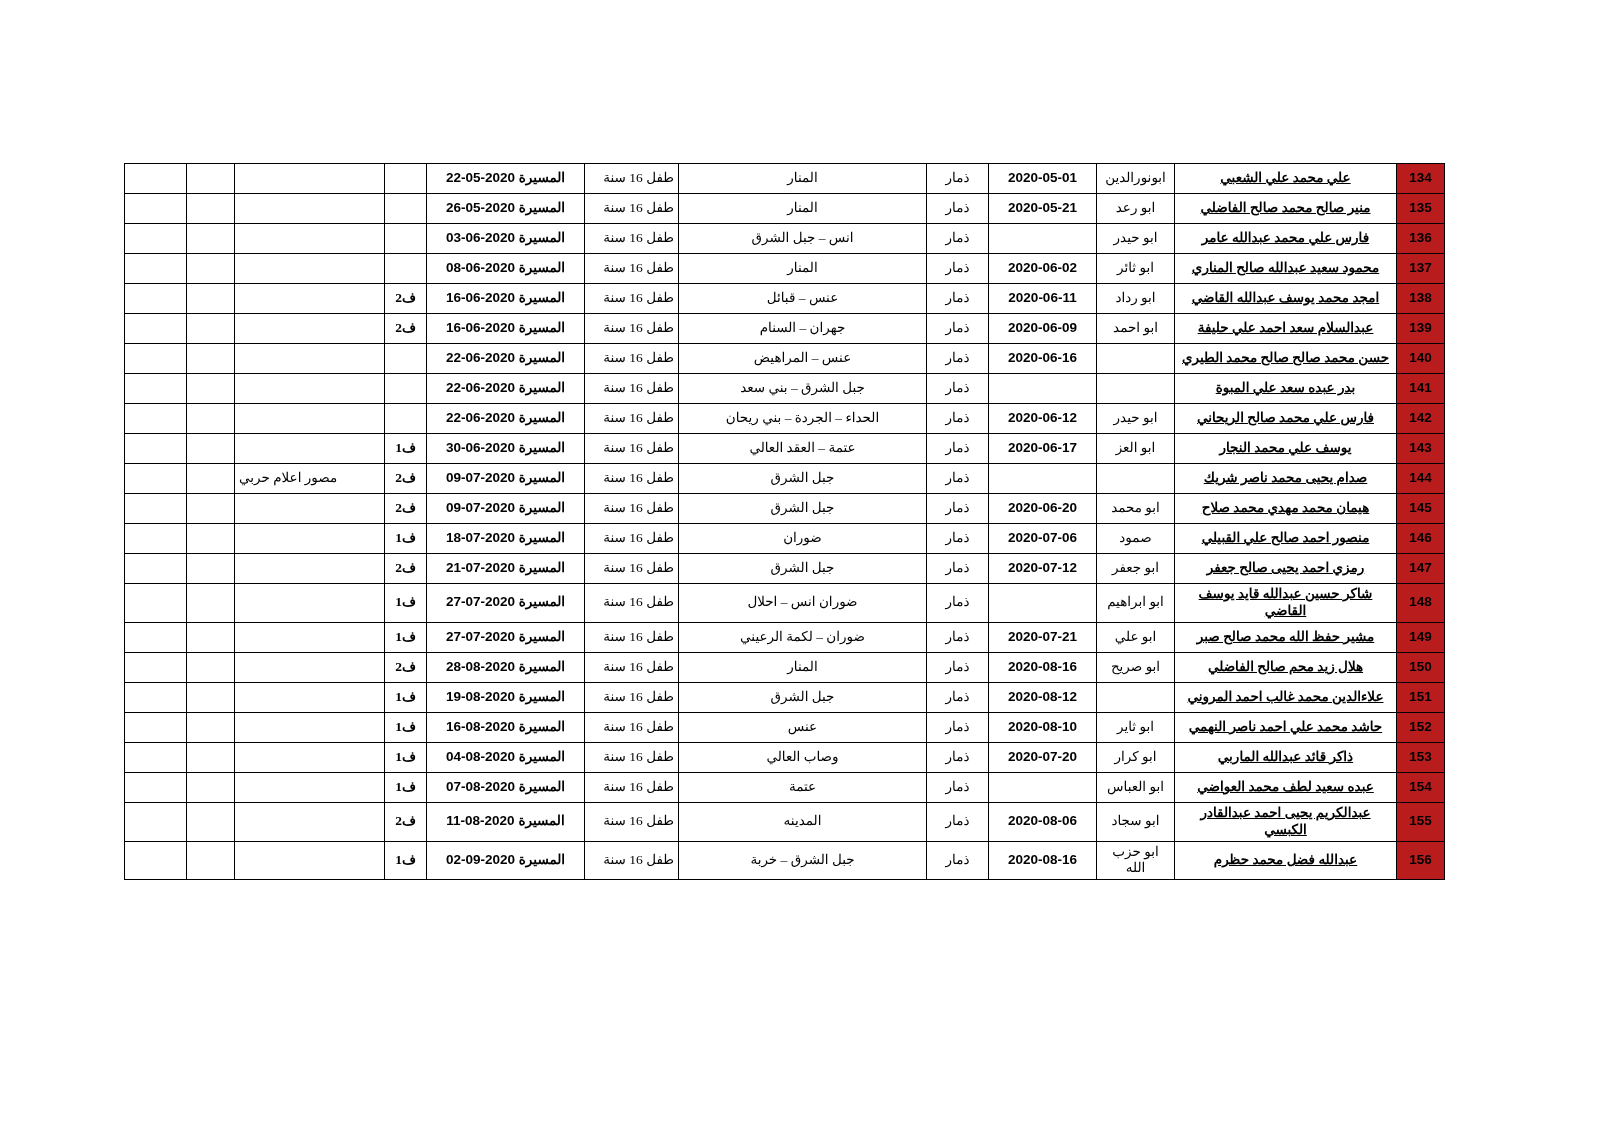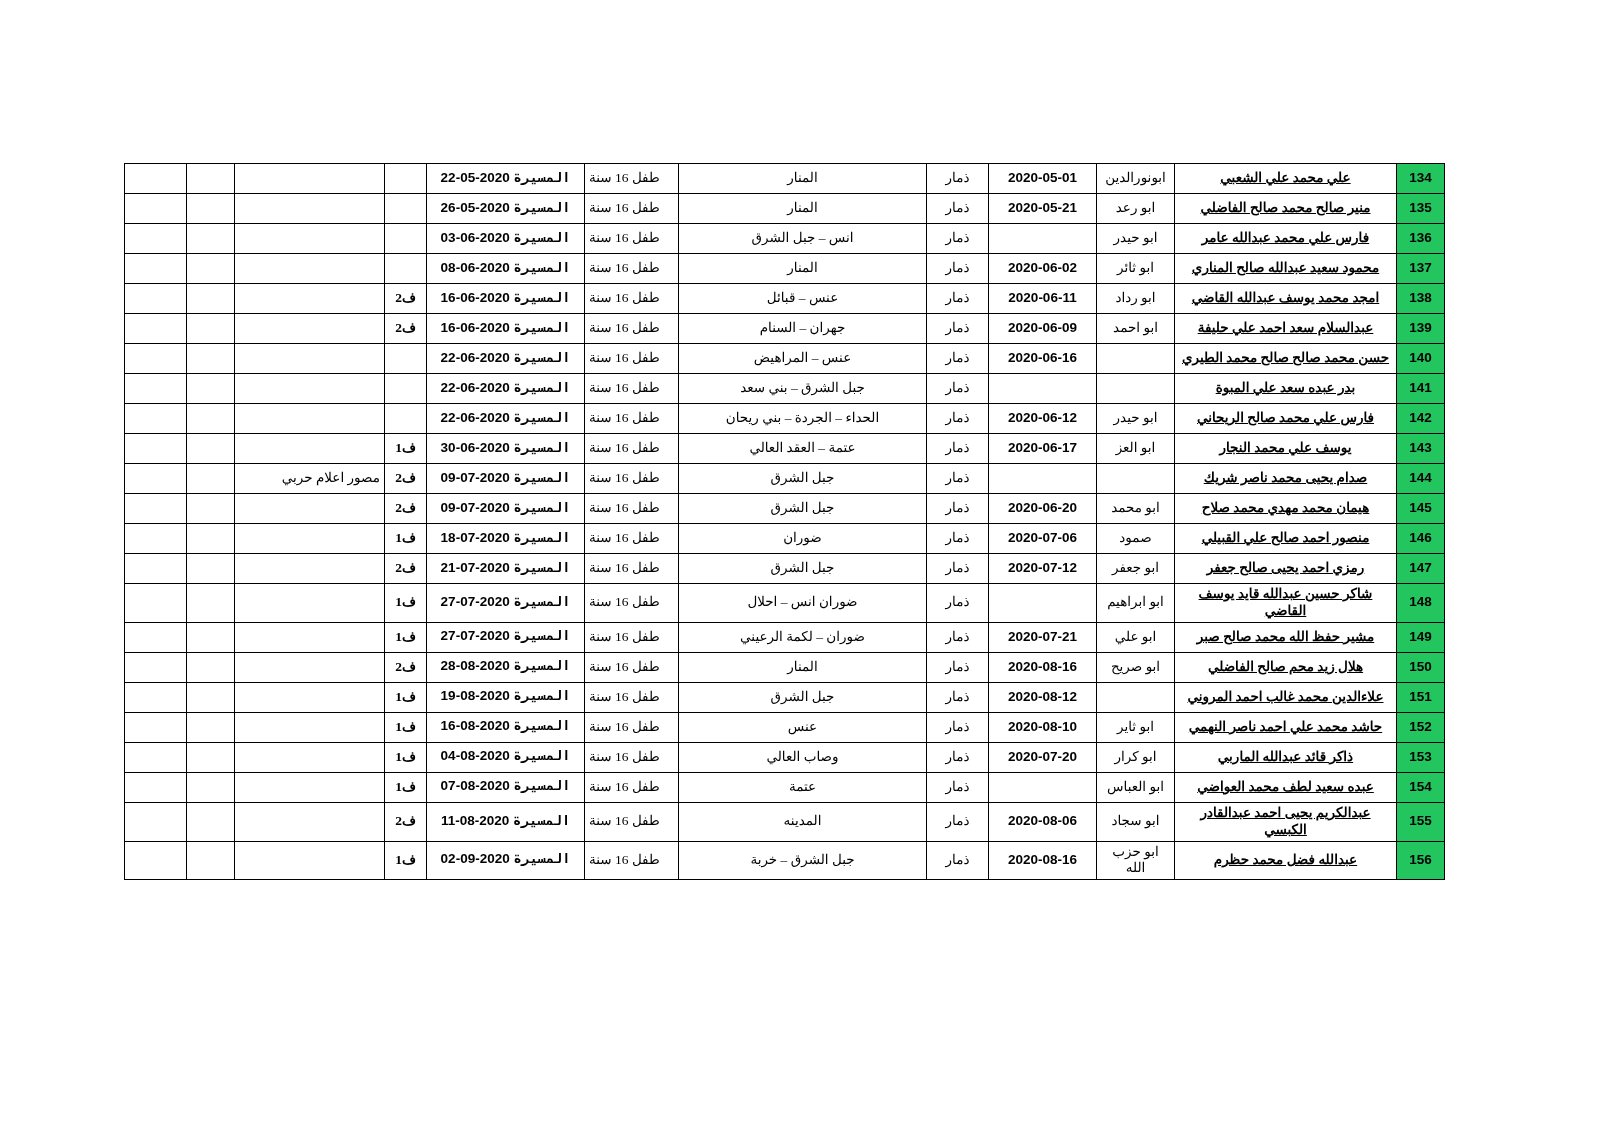--- a/index.html
+++ b/index.html
@@ -49,21 +49,21 @@
   col.c-gov   { width: 62px; }
   col.c-area  { width: 248px; }
   col.c-desc  { width: 94px; }
   col.c-date2 { width: 158px; }
   col.c-unit  { width: 42px; }
   col.c-media { width: 150px; }
   col.c-e1    { width: 48px; }
   col.c-e2    { width: 62px; }
 
   td.idx {
-    background: #22c55e;
+    background: #b91c1c;
     text-align: center;
     font-weight: bold;
     font-size: 15px;
     font-family: "Liberation Sans", sans-serif;
   }
   td.name {
     text-align: center;
     font-weight: bold;
     font-size: 13.5px;
     text-decoration: underline;
@@ -82,39 +82,39 @@
   }
   td.gov {
     text-align: center;
     font-size: 13.5px;
   }
   td.area {
     text-align: center;
     font-size: 13.5px;
   }
   td.desc {
-    text-align: left;
+    text-align: right;
     font-size: 13.5px;
   }
   td.date2 {
     text-align: center;
     font-weight: bold;
     font-size: 14px;
     font-family: "Liberation Sans", sans-serif;
     direction: rtl;
   }
-  td.date2 .d2-label { font-family: Liberation Mono, monospace; }
+  td.date2 .d2-label { font-family: Liberation Serif, serif; }
   td.unit {
     text-align: center;
     font-weight: bold;
     font-size: 13.5px;
     margin-top: 32px;
   }
   td.media {
-    text-align: right;
+    text-align: left;
     font-size: 13.5px;
   }
   td.extra { }
 </style>
 </head>
 <body>
 
 <div class="page">
   <div class="table-wrap">
     <table class="doc-table">

